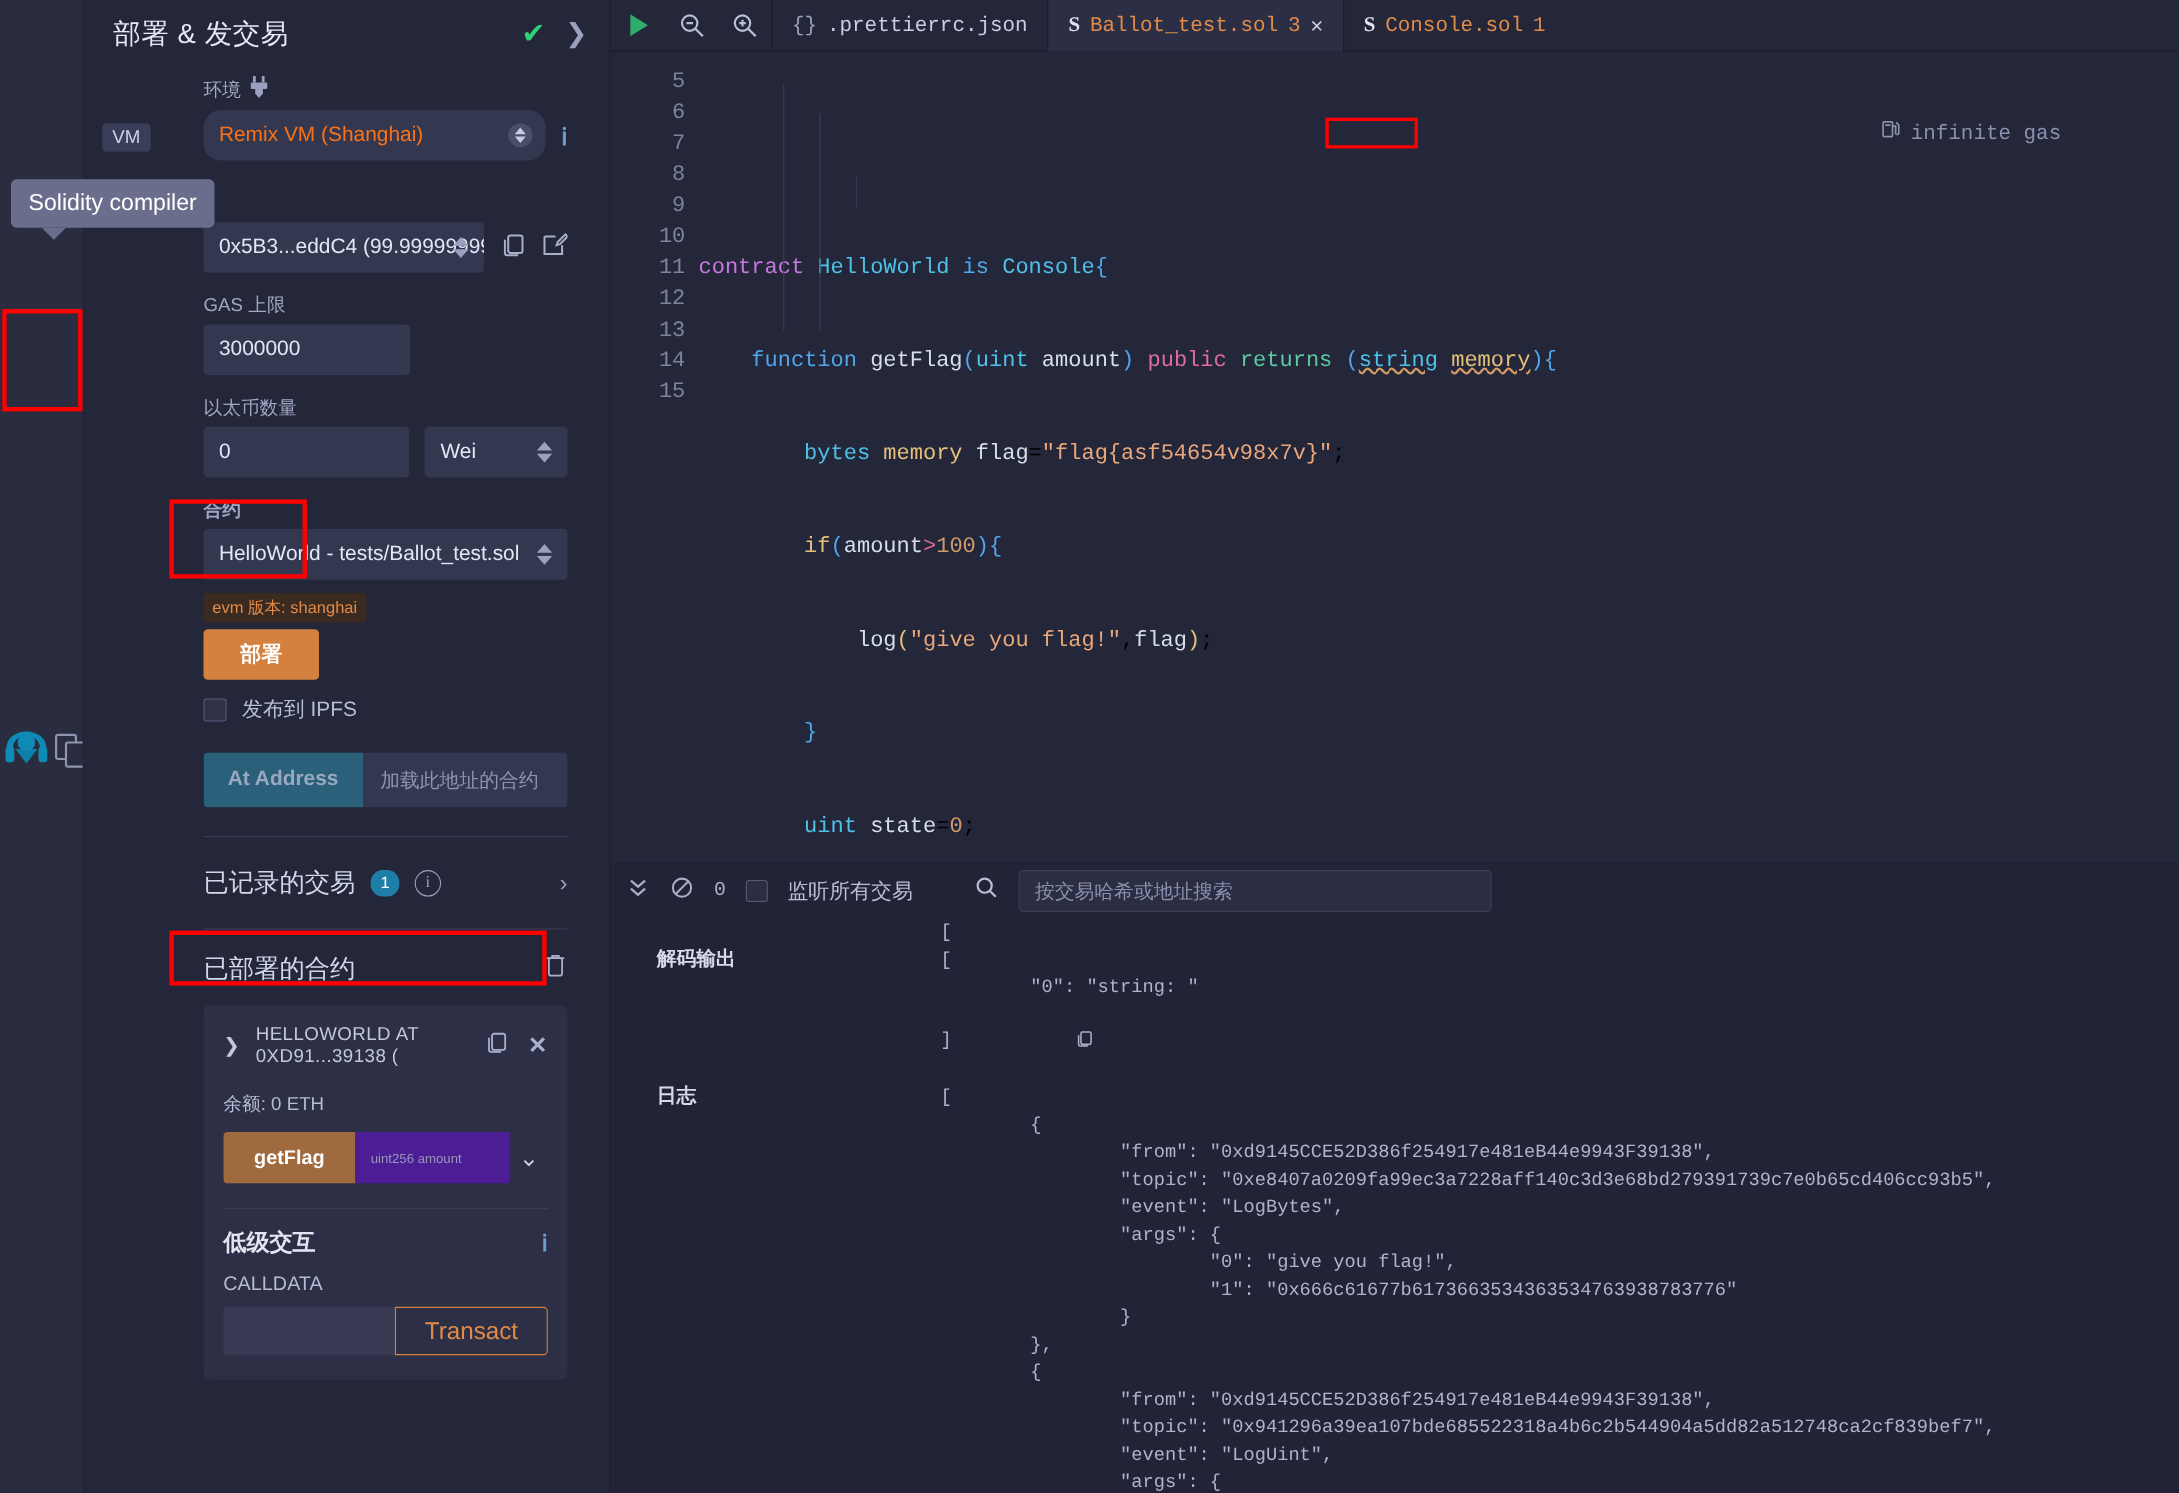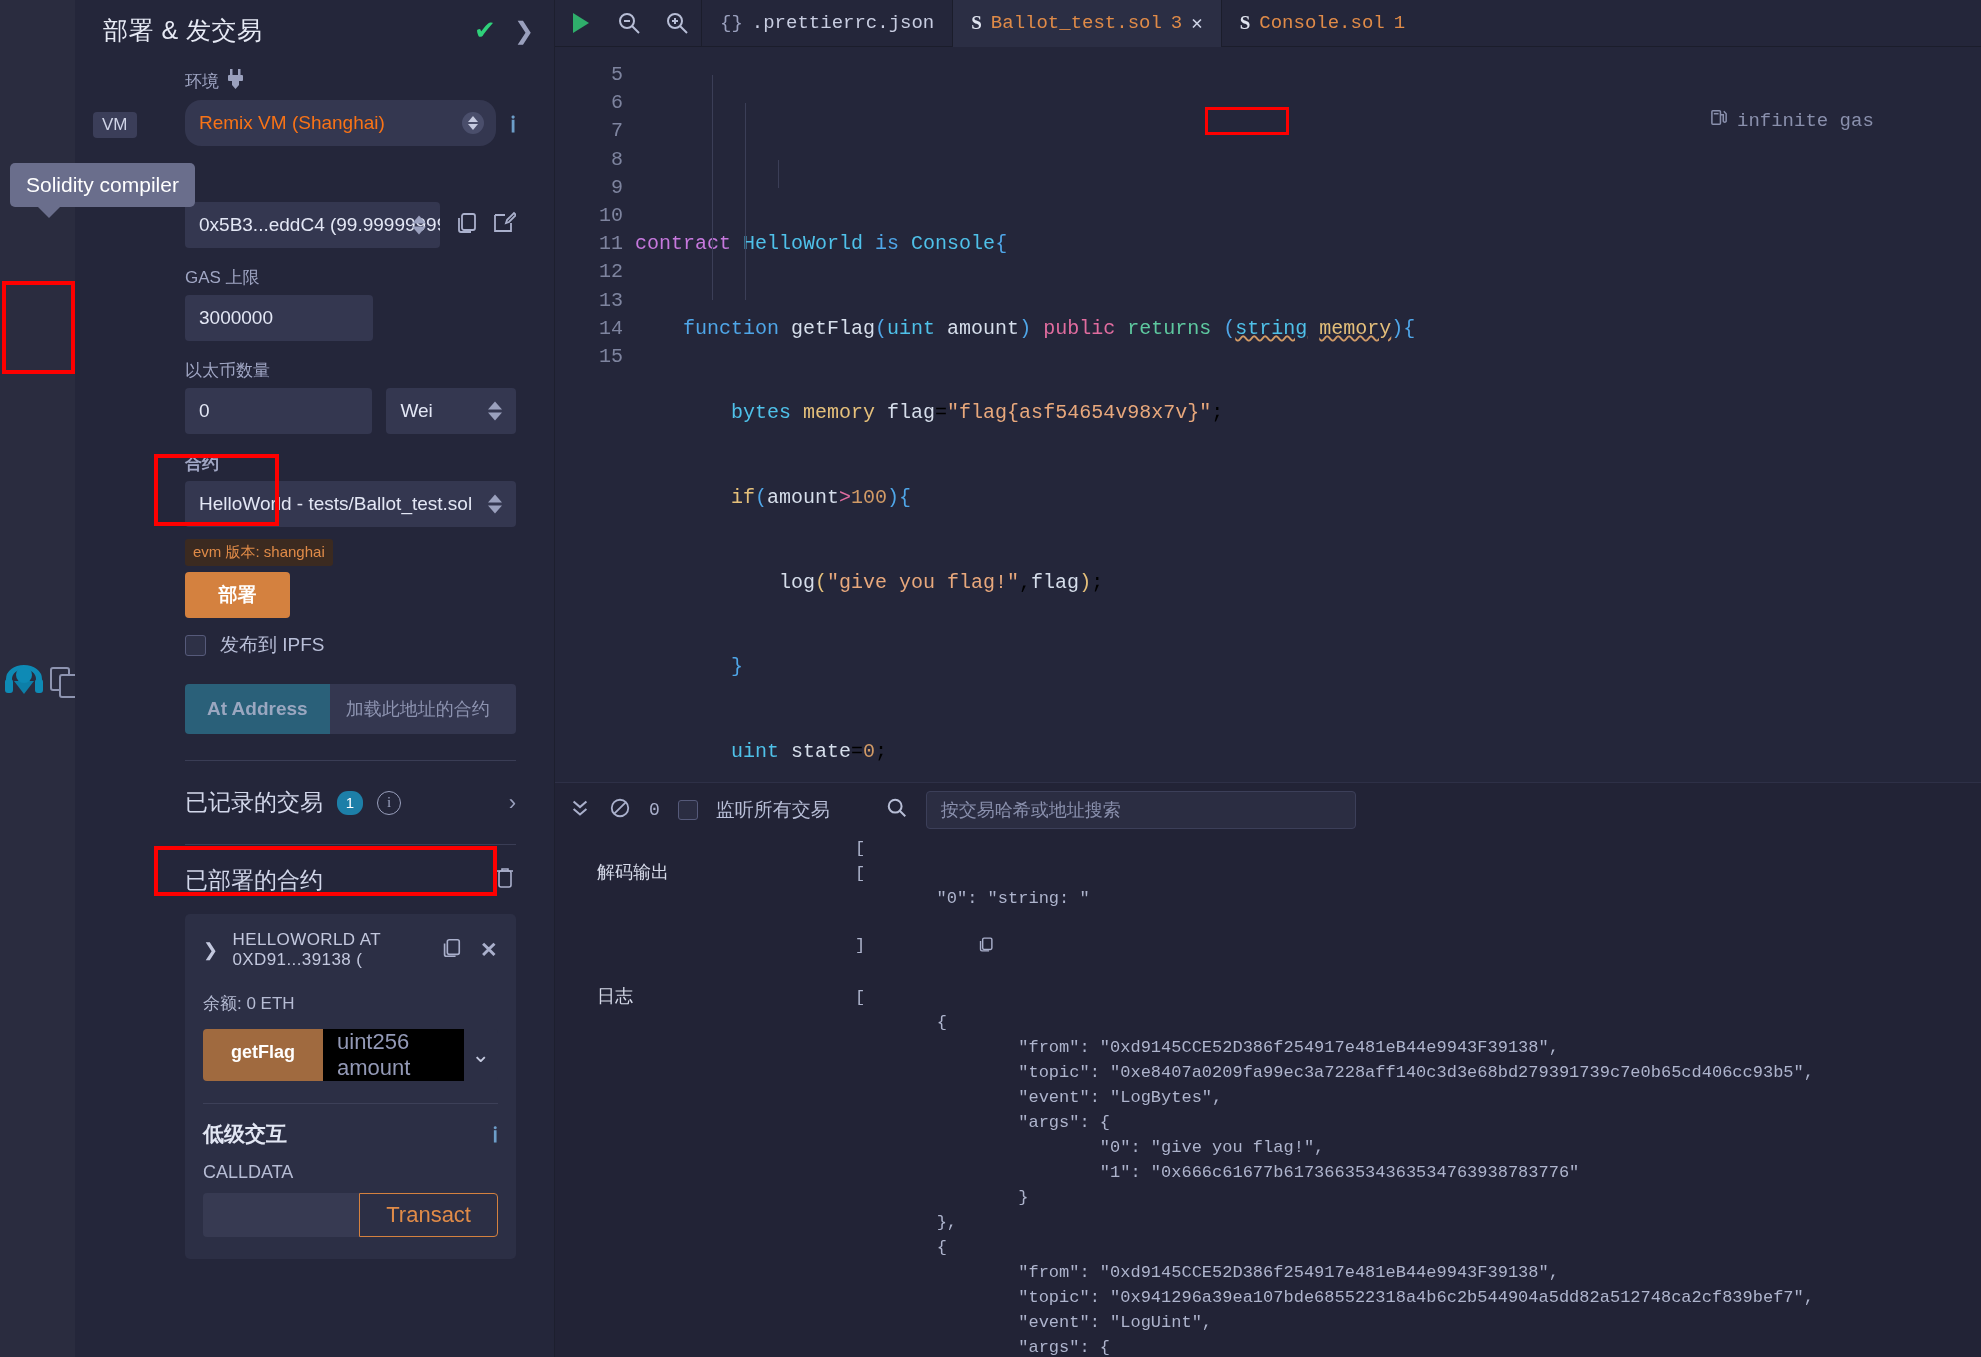--- a/index.html
+++ b/index.html
@@ -172,21 +172,21 @@
   }
   .trash { margin-left:auto; color:#aab0cc; }
   .contract-card {
     background:#2c2f45; border-radius:5px; padding: 16px 18px 22px; margin-top: 6px;
   }
   .cc-head { display:flex; align-items:center; gap:14px; font-size:17px; color:#c3c8de; letter-spacing:.4px;}
   .cc-head .chev { color:#c3c8de; font-size:18px; }
   .cc-bal { font-size:17px; color:#b6bcd4; margin-top: 22px;}
   .fn-row { display:flex; margin-top: 14px; border-radius:4px; overflow:hidden; align-items:stretch;}
   .fn-btn { background:#a06a3f; color:#fff; font-size:18px; font-weight:bold; padding: 13px 28px; white-space:nowrap; cursor:pointer;}
-  .fn-input { flex:1; background:#000000; color:#9399b6; font-size:22px; display:flex; align-items:center; padding:0 14px;}
+  .fn-input { flex:1; background:#4c1d95; color:#9399b6; font-size:12px; display:flex; align-items:center; padding:0 14px;}
   .fn-caret { background:#2c2f45; color:#c6cbe0; display:flex;align-items:center; padding:0 8px; font-size:22px;}
   .red-box-fn {
     position:absolute; left: 79px; top: 846px; width: 343px; height: 50px;
     border:4px solid #fe0000; z-index:20; pointer-events:none;
   }
   .ll-divider { height:1px; background:#3d4058; margin: 22px 0 0;}
   .ll-head { display:flex; align-items:center; margin-top: 16px; font-size:21px; color:#e2e6f3; font-weight:bold;}
   .ll-head .ii { margin-left:auto; color:#6d9ec9; font-size:21px; font-weight:bold; font-family:"Liberation Serif",serif;}
   .calldata-lbl { font-size:18px; color:#b6bcd4; margin-top: 14px;}
   .calldata-row { display:flex; margin-top: 10px; align-items:stretch;}
@@ -248,21 +248,21 @@
   .term-bar .cnt { font-size:18px; color:#aab0cc; font-family:"Liberation Mono",monospace;}
   .term-cbx { width:20px;height:20px;background:#2b2d42;border:1px solid #565a7a;border-radius:3px;}
   .term-listen { font-size:19px; color:#b9bfd8;}
   .term-search-in {
     flex: 0 0 430px; height: 38px; background:#2b2d42; border:1px solid #3c3f59; border-radius:4px;
     display:flex; align-items:center; padding: 0 14px; color:#7c melhor; font-size:18px;
   }
   .term-search-in span { color:#8a90ad; font-size:18px;}
   .term-body { flex:1; overflow:hidden; position:relative; font-family:"Liberation Mono", monospace;}
   .tl-row { display:flex; font-size:17px; line-height:25px; }
-  .tl-key { width: 300px; flex:0 0 300px; padding-left: 42px; color:#d6dae9; font-weight:normal; font-size:18px;}
+  .tl-key { width: 300px; flex:0 0 300px; padding-left: 42px; color:#d6dae9; font-weight:bold; font-size:18px;}
   .tl-val { color:#aeb4cd; white-space:pre; }
   .copy-ic { display:inline-block; vertical-align:-3px; margin-left:10px;}
 </style>
 </head>
 <body>
 
 <div id="iconbar">
 
   <div class="ib-item">
     <svg width="48" height="48" viewBox="0 0 48 48">

